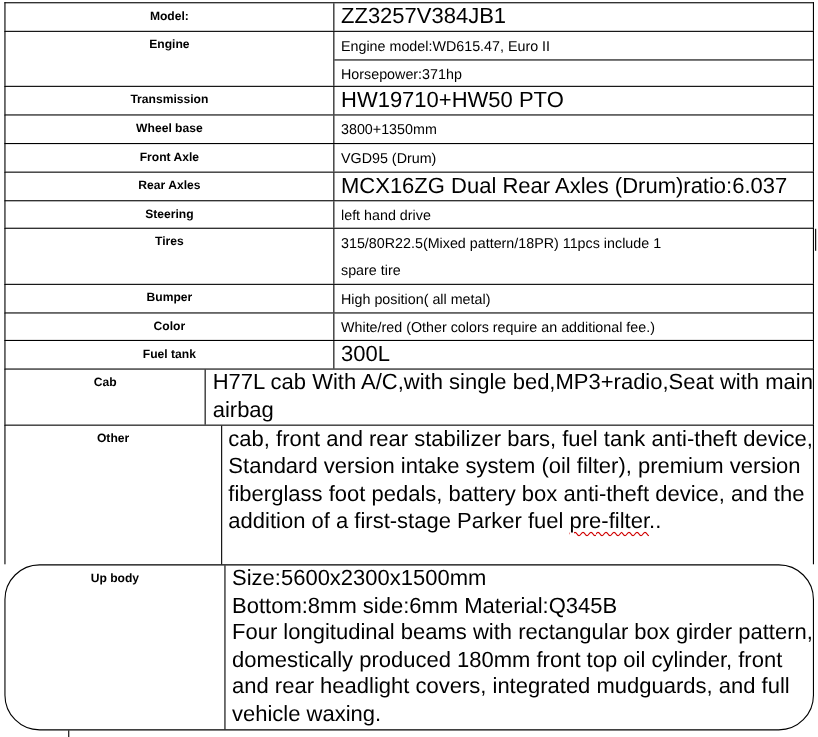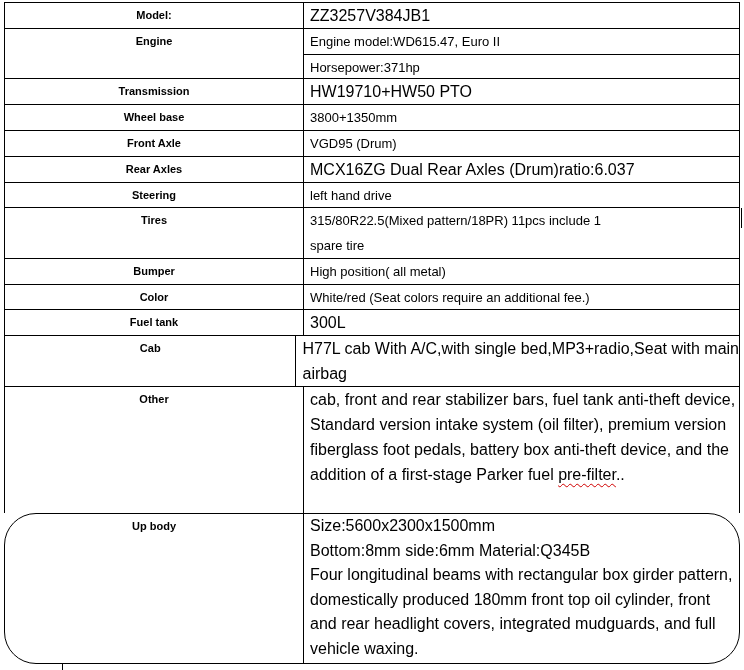--- a/index.html
+++ b/index.html
@@ -5,21 +5,21 @@
     html, body { margin: 0; padding: 0; background: #ffffff; }
     body { width: 744px; height: 670px; position: relative; overflow: hidden;
            font-family: "Liberation Sans", "DejaVu Sans", sans-serif; color: #000; }
     .tbl { position: absolute; left: 4px; top: 2px; width: 736px; }
     .row { position: relative; display: flex; border-left: 1.5px solid #000; border-right: 1.5px solid #000;
            border-top: 1.5px solid #000; box-sizing: border-box; }
     .row.last { border-bottom: 1.5px solid #000; border-radius: 32px; }
     .label { width: 299px; box-sizing: border-box; border-right: 1.5px solid #000;
              font-weight: bold; font-size: 11px; text-align: center; line-height: 25px; padding-top: 0px; }
     .val { flex: 1; box-sizing: border-box; padding-left: 6px; font-size: 13px; line-height: 25px; }
-    .val.small { font-size: 16px; }
+    .val.small { font-size: 20px; }
     .sub { border-top: 1.5px solid #000; }
     .sub:first-child { border-top: none; }
     .line { display: block; white-space: nowrap; }
     .squig { text-decoration: underline wavy #d00000; text-decoration-thickness: 1px; text-underline-offset: 3px; }
     .cursor { position: absolute; left: 741px; top: 208px; width: 1px; height: 20px; background: #000; }
     .tick { position: absolute; left: 62px; top: 664px; width: 1px; height: 6px; background: #000; }
   </style>
 </head>
 <body>
 
@@ -71,21 +71,21 @@
     </div>
   </div>
 
   <div class="row" style="height:26px">
     <div class="label">Bumper</div>
     <div class="val">High position( all metal)</div>
   </div>
 
   <div class="row" style="height:25px">
     <div class="label">Color</div>
-    <div class="val">White/red (Seat colors require an additional fee.)</div>
+    <div class="val">White/red (Other colors require an additional fee.)</div>
   </div>
 
   <div class="row" style="height:26px">
     <div class="label">Fuel tank</div>
     <div class="val small">300L</div>
   </div>
 
   <div class="row" style="height:51px">
     <div class="label">Cab</div>
     <div class="val small">

